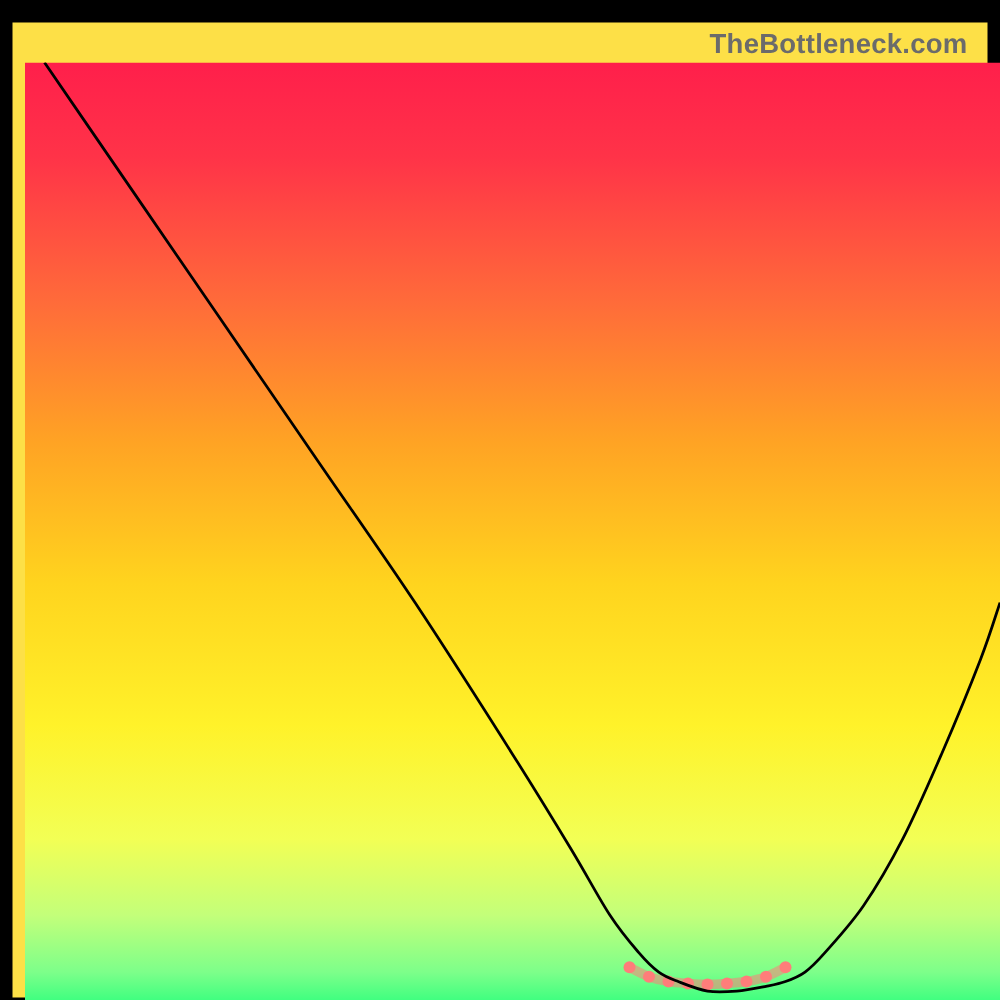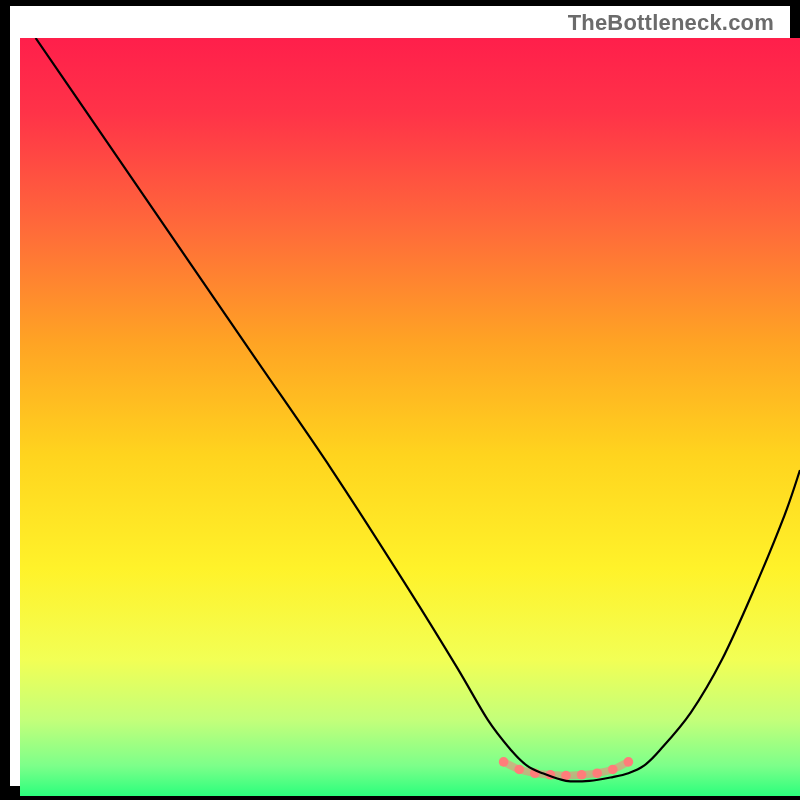--- a/index.html
+++ b/index.html
@@ -7,24 +7,24 @@
     padding: 0;
     width: 800px;
     height: 800px;
     background: #000;
     font-family: Arial, Helvetica, sans-serif;
     overflow: hidden;
   }
   .frame {
     position: absolute;
     left: 10px;
-    top: 6px;
+    top: 18px;
     width: 780px;
     height: 780px;
-    background: #ffffff;
+    background: #fde047;
   }
   .watermark {
     position: absolute;
     top: 4px;
     right: 16px;
     color: #6b6b6b;
     font-size: 22px;
     font-weight: 600;
     letter-spacing: 0.2px;
     z-index: 20;

